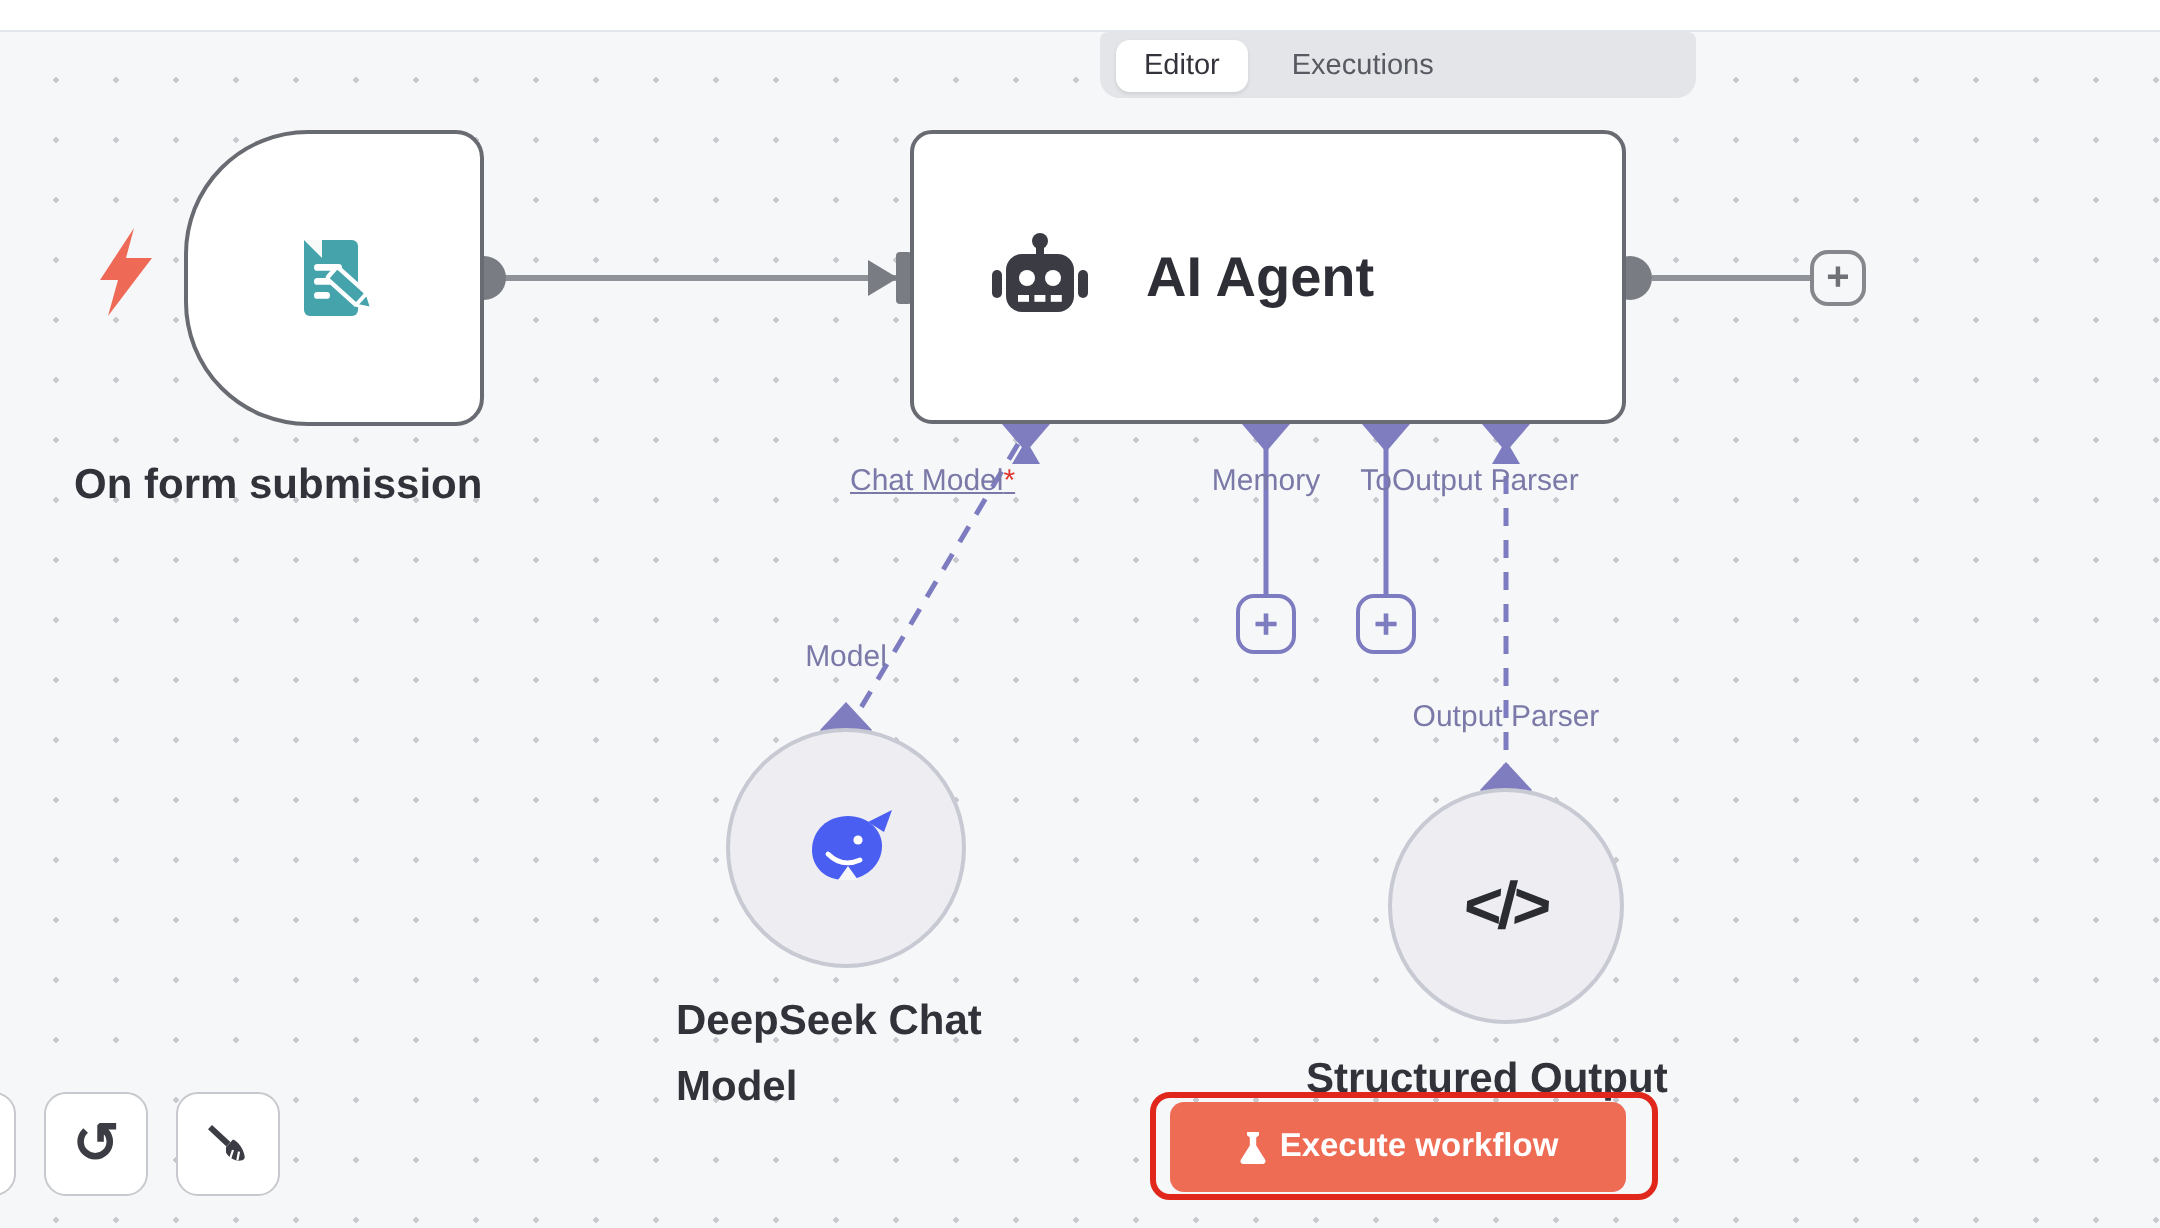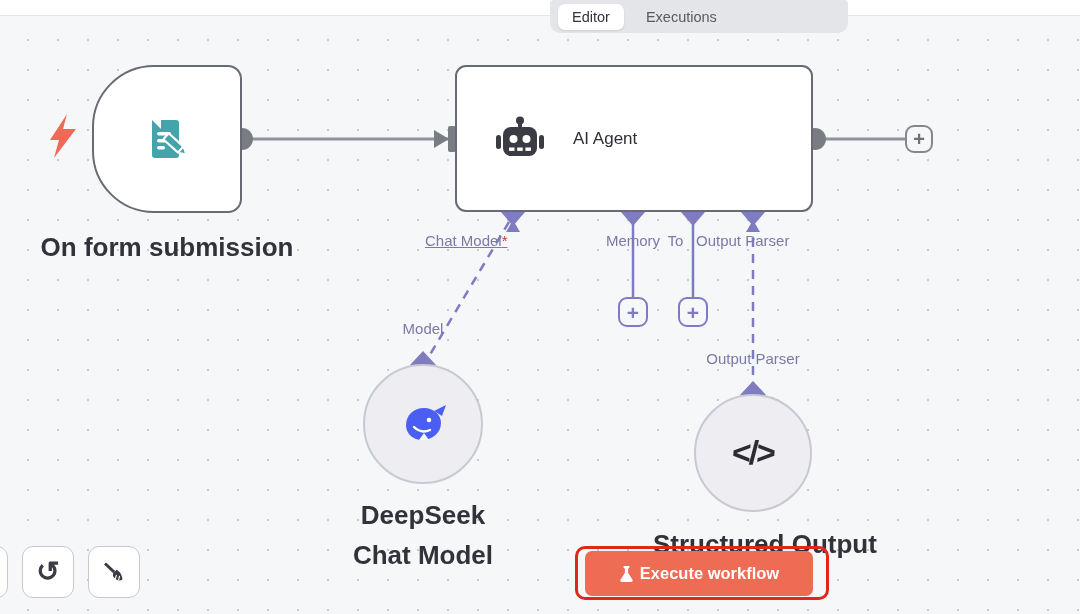--- a/index.html
+++ b/index.html
@@ -8,46 +8,46 @@
   .screen { position:relative; width:1080px; height:614px; overflow:hidden; background:#fff; }
 
   
   .topstrip { position:absolute; left:0; top:0; width:1080px; height:16px; background:#fff;
               border-bottom:1px solid #e2e6ea; z-index:1; }
   .canvas { position:absolute; left:0; top:16px; width:1080px; height:598px; background:#f6f7f9;
             background-image:radial-gradient(circle, #c9cacf 1.3px, transparent 1.45px);
             background-size:30px 30px; background-position:13px 9px; z-index:0; }
 
   
-  .tabbar { position:absolute; left:550px; top:0; width:298px; height:33px; background:#e3e5e9;
+  .tabbar { position:absolute; left:550px; top:16px; width:298px; height:33px; background:#e3e5e9;
             border-radius:4px 4px 10px 10px; display:flex; align-items:center; gap:8px;
             padding:0 8px; z-index:6; }
   .tab { font-size:14.5px; color:#585a62; padding:5px 14px; border-radius:7px; white-space:nowrap;
          cursor:pointer; }
   .tab.active { background:#fff; color:#33343b; box-shadow:0 1px 2px rgba(0,0,0,.10); font-weight:500; }
 
   
   .wires { position:absolute; left:0; top:0; width:1080px; height:614px; z-index:2; pointer-events:none; }
 
   
   .node-rect { position:absolute; background:#fff; border:2.2px solid #686b72; z-index:3; }
   .trigger-node { left:92px; top:65px; width:150px; height:148px; border-radius:62px 14px 14px 62px;
                   display:flex; align-items:center; justify-content:center; }
   .agent-node { left:455px; top:65px; width:358px; height:147px; border-radius:11px;
                 display:flex; align-items:center; gap:24px; padding-left:34px; }
-  .agent-title { font-size:17px; font-weight:400; color:#2e2f36; }
+  .agent-title { font-size:28px; font-weight:700; color:#2e2f36; }
 
   .circle-node { position:absolute; background:#ededf2; border:2px solid #c7c9d3; border-radius:50%;
                  display:flex; align-items:center; justify-content:center; z-index:3; }
   .model-node { left:363px; top:364px; width:120px; height:120px; }
   .parser-node { left:694px; top:394px; width:118px; height:118px; }
   .code-glyph { font-size:33px; font-weight:800; color:#2b2c32; letter-spacing:-2px;
                 font-family:"Liberation Sans", sans-serif; transform:skewX(-4deg); }
 
-  .node-label { position:absolute; font-size:26px; font-weight:600; color:#32333a; text-align:center;
+  .node-label { position:absolute; font-size:21px; font-weight:600; color:#32333a; text-align:left;
                 z-index:3; line-height:1.55; }
   .port-label { position:absolute; font-size:15px; color:#7b79a8; z-index:3; white-space:nowrap; }
   .req { color:#e0342c; }
 
   
   .plusbox { position:absolute; background:#f6f7f9; display:flex; align-items:center;
              justify-content:center; z-index:3; cursor:pointer; }
   .plusbox.gray { left:905px; top:125px; width:28px; height:28px; border:2.2px solid #85878c;
                   border-radius:9px; color:#6f7177; font-size:20px; font-weight:600; line-height:1; }
   .plusbox.purple { width:30px; height:30px; border:2.5px solid #7e7cc0; border-radius:9px;
@@ -151,21 +151,21 @@
   </div>
 
   <div class="plusbox gray">
     <span>+</span>
   </div>
 
   <div class="port-label" style="left:425px; top:232px; width:160px; text-align:left;text-decoration:underline;">
     <span>Chat Model</span><span class="req">*</span>
   </div>
   <div class="port-label" style="left:593px; top:232px; width:80px; text-align:center;">Memory</div>
-  <div class="port-label" style="left:655px; top:232px; width:41px; text-align:center;">To</div>
+  <div class="port-label" style="left:655px; top:232px; width:41px; text-align:right;">To</div>
   <div class="port-label" style="left:696px; top:232px; width:130px; text-align:left;">Output Parser</div>
 
   <div class="plusbox purple plus-memory">
     <span>+</span>
   </div>
   <div class="plusbox purple plus-tool">
     <span>+</span>
   </div>
 
   <div class="port-label" style="left:363px; top:320px; width:120px; text-align:center;">Model</div>

